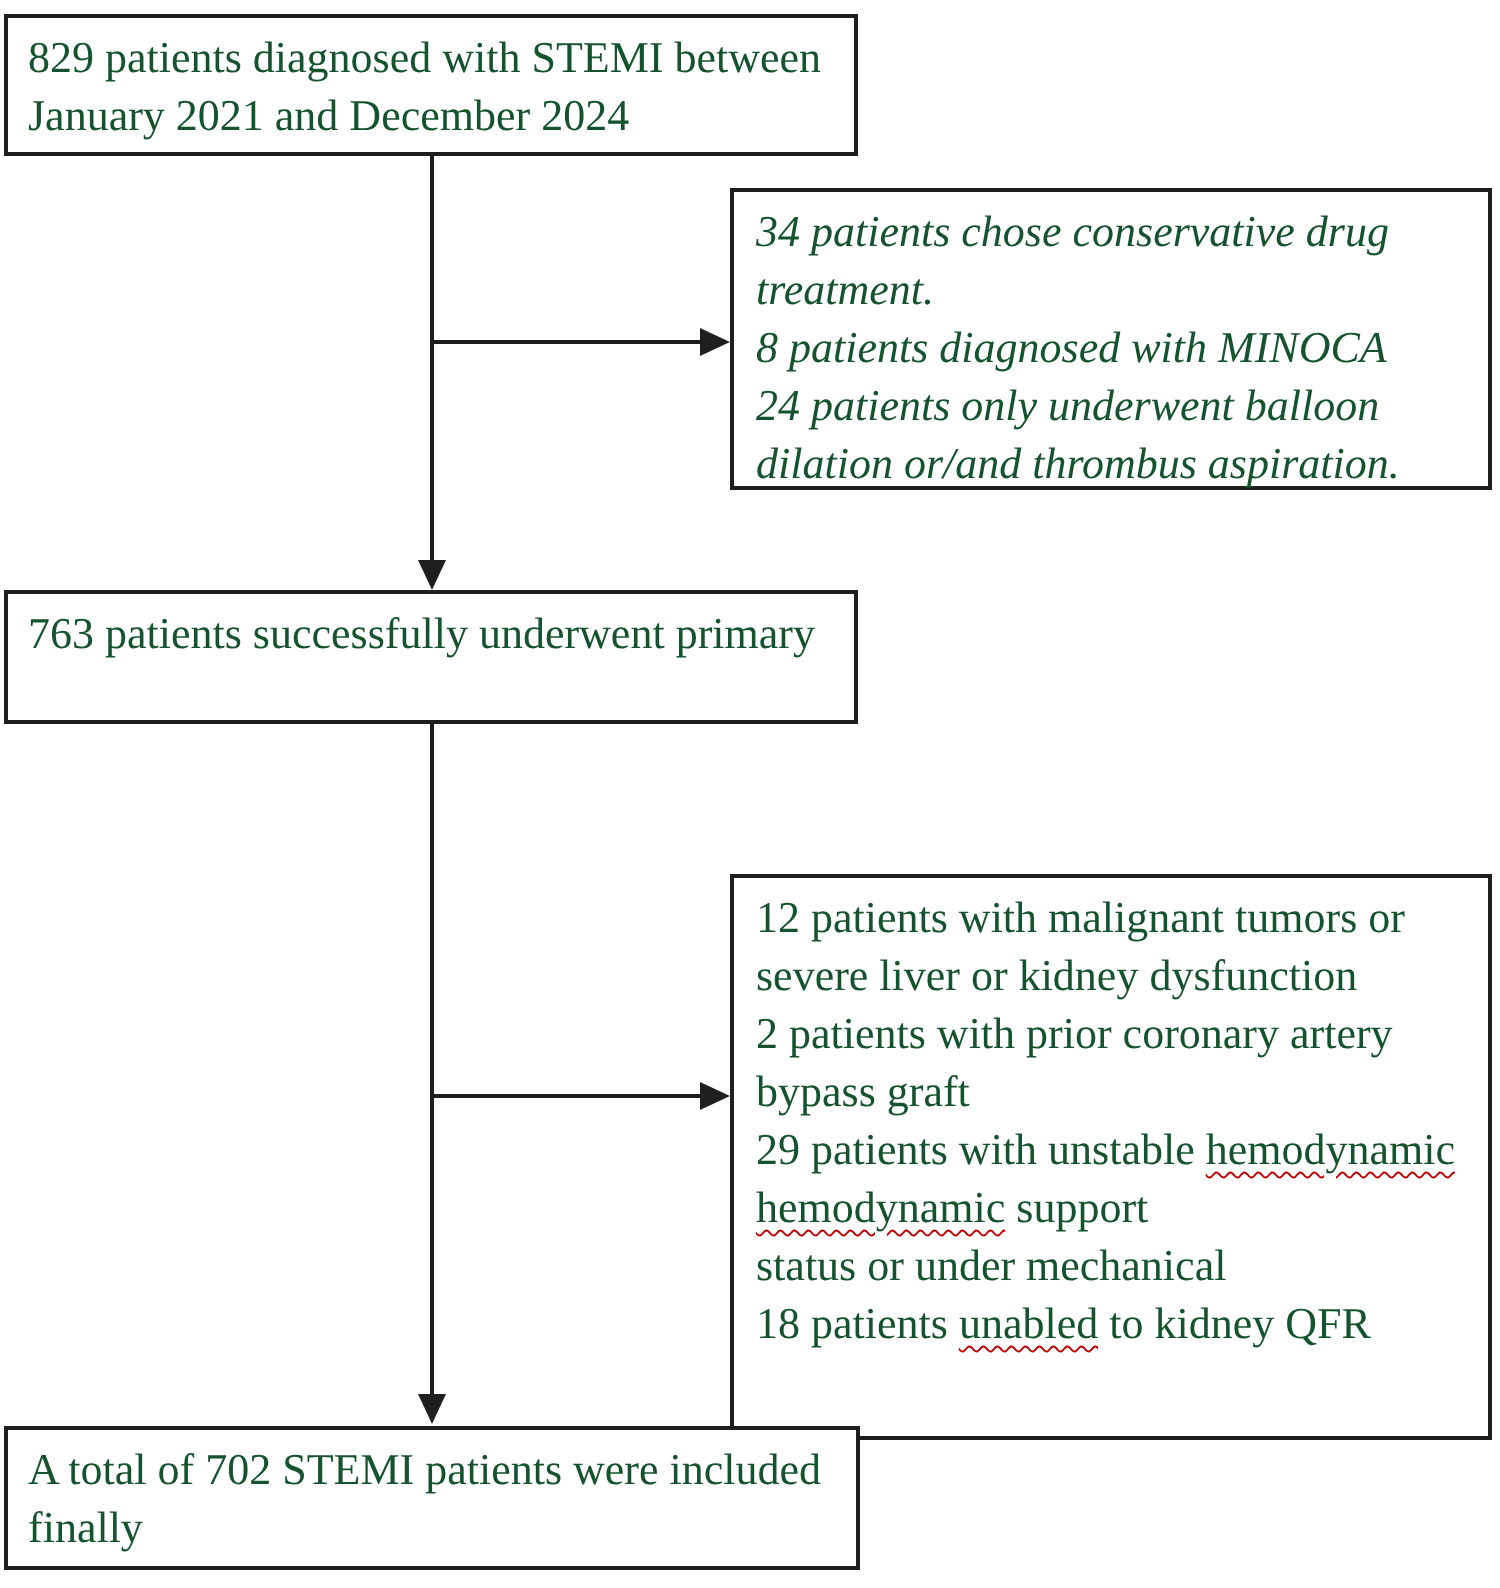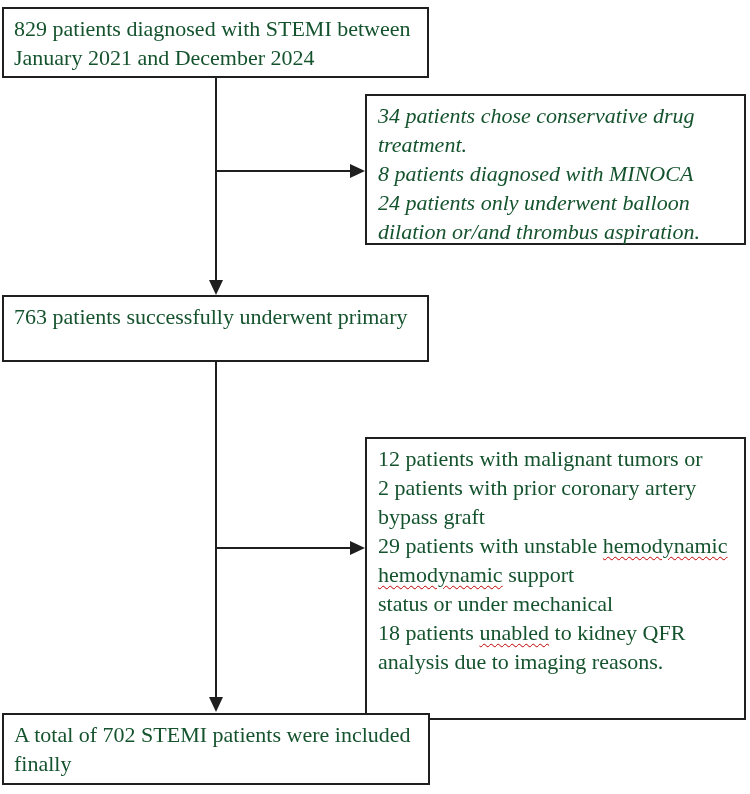--- a/index.html
+++ b/index.html
@@ -97,27 +97,27 @@
       <div class="line"><span>24 patients only underwent balloon</span></div>
       <div class="line"><span>dilation or/and thrombus aspiration.</span></div>
     </div>
 
   <div class="box box-main" id="box-pci">
       <div class="line"><span>763 patients successfully underwent primary</span></div>
     </div>
 
   <div class="box box-side" id="box-excluded-post">
       <div class="line"><span>12 patients with malignant tumors or</span></div>
+      <div class="line"><span>severe liver or kidney dysfunction</span></div>
       <div class="line"><span>2 patients with prior coronary artery</span></div>
       <div class="line"><span>bypass graft</span></div>
       <div class="line"><span>29 patients with unstable </span><span class="misspelled">hemodynamic</span></div>
       <div class="line"><span class="misspelled">hemodynamic</span><span> support</span></div>
       <div class="line"><span>status or under mechanical</span></div>
       <div class="line"><span>18 patients </span><span class="misspelled">unabled</span><span> to kidney QFR</span></div>
-      <div class="line"><span>analysis due to imaging reasons.</span></div>
     </div>
 
   <div class="box box-main" id="box-included">
       <div class="line"><span>A total of 702 STEMI patients were included</span></div>
       <div class="line"><span>finally</span></div>
     </div>
 
   <div class="vline" id="vline-1"></div>
   <div class="arrow-down" id="arrow-down-1"></div>
   <div class="hline" id="hline-1"></div>

